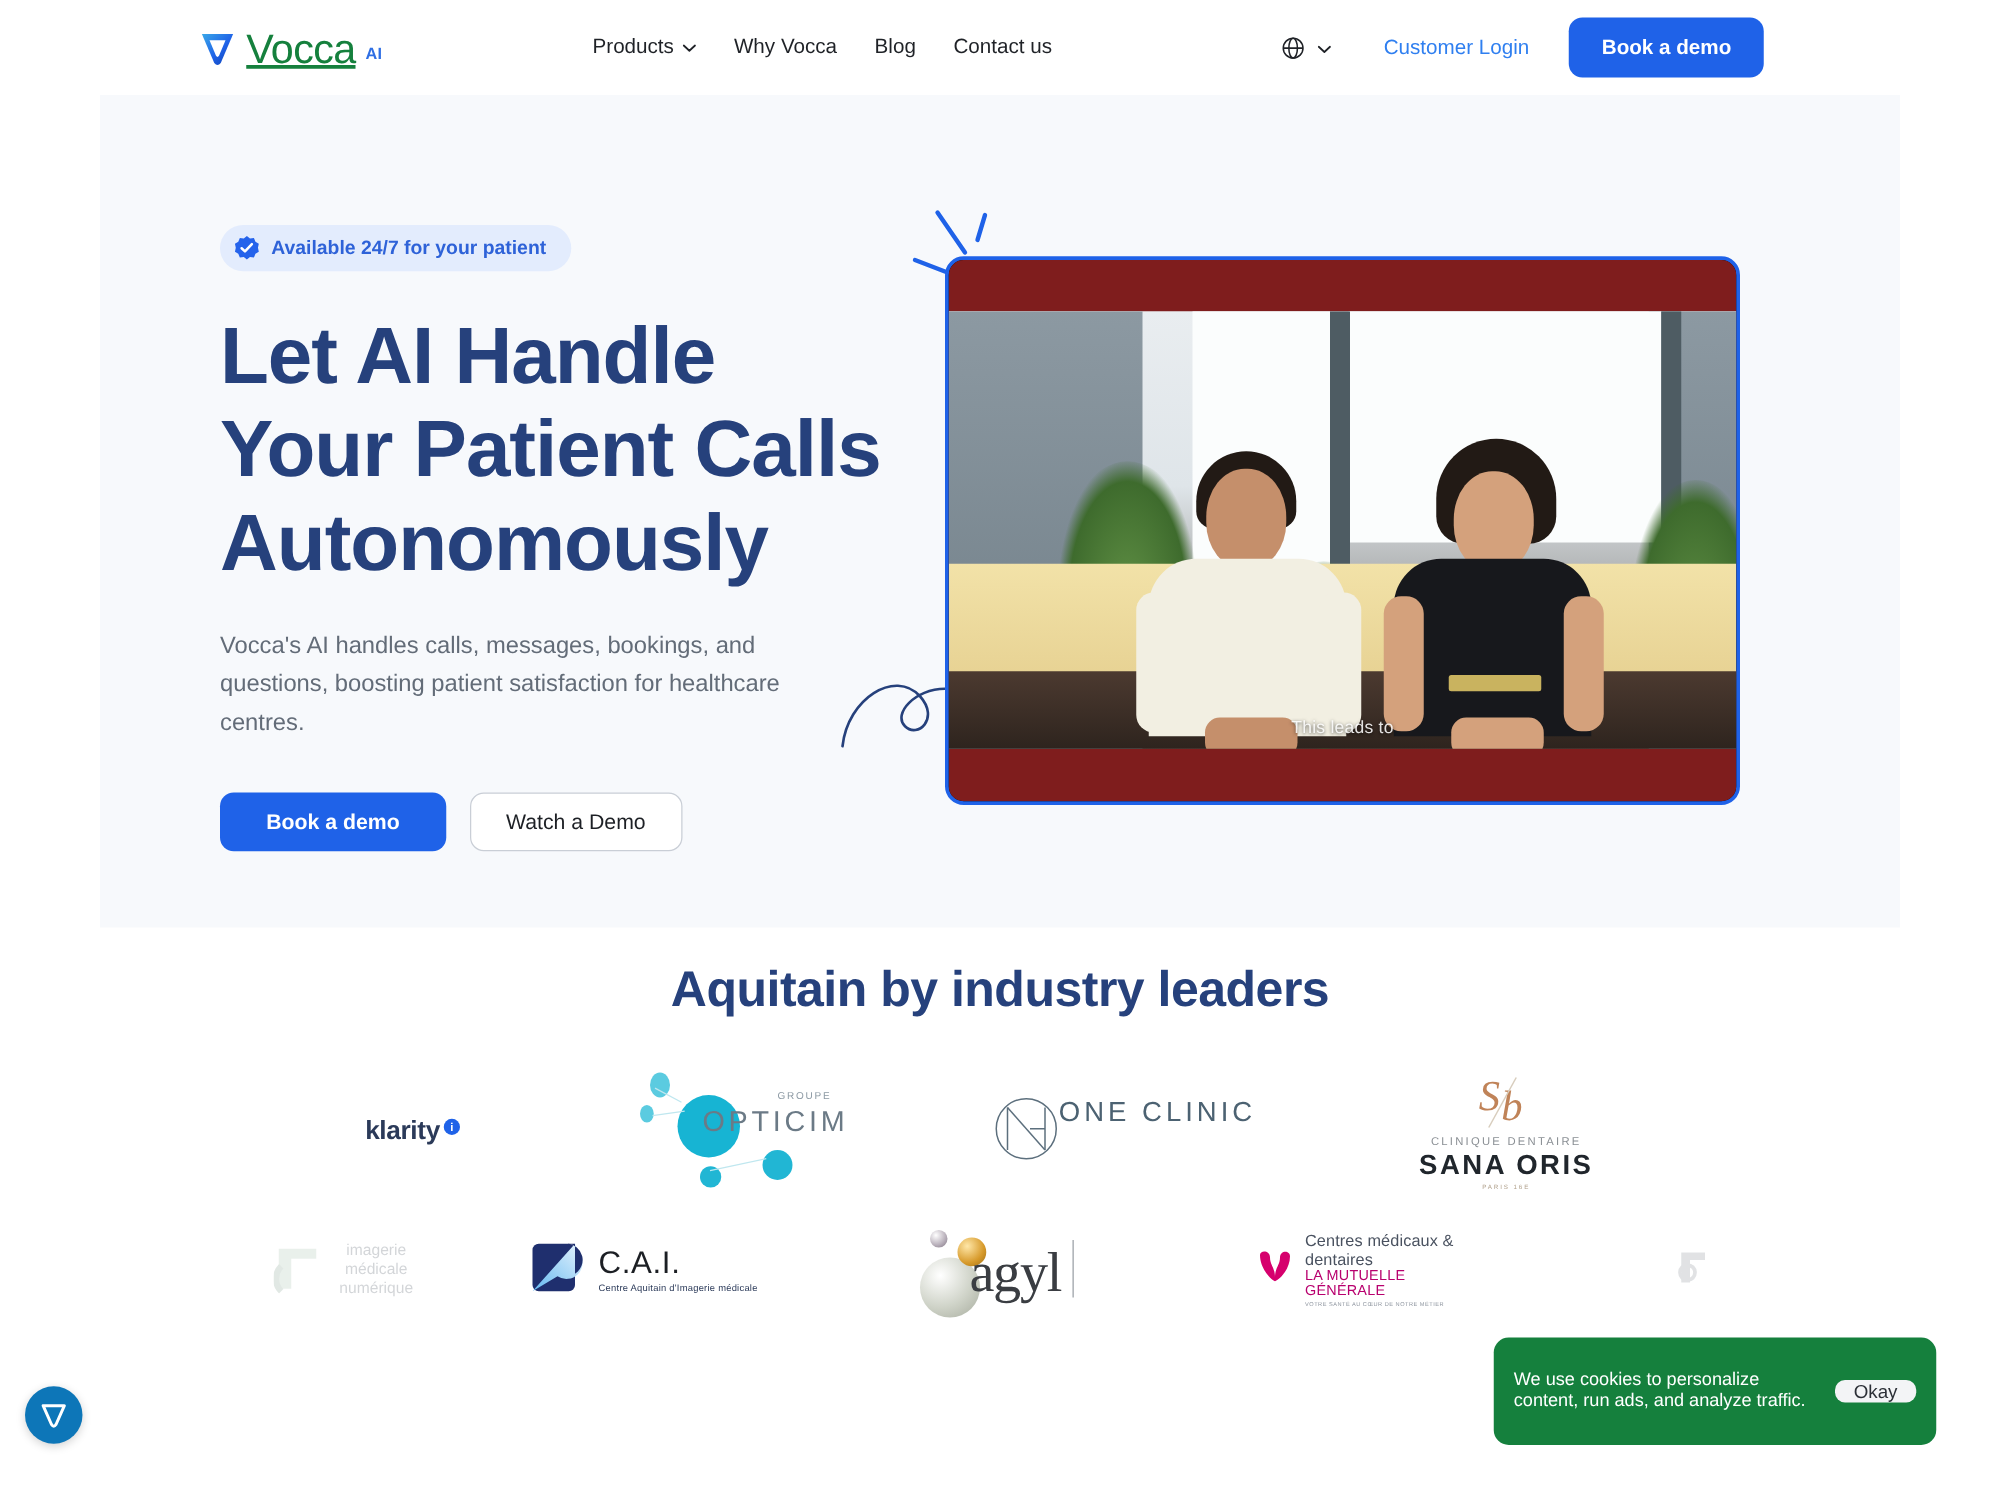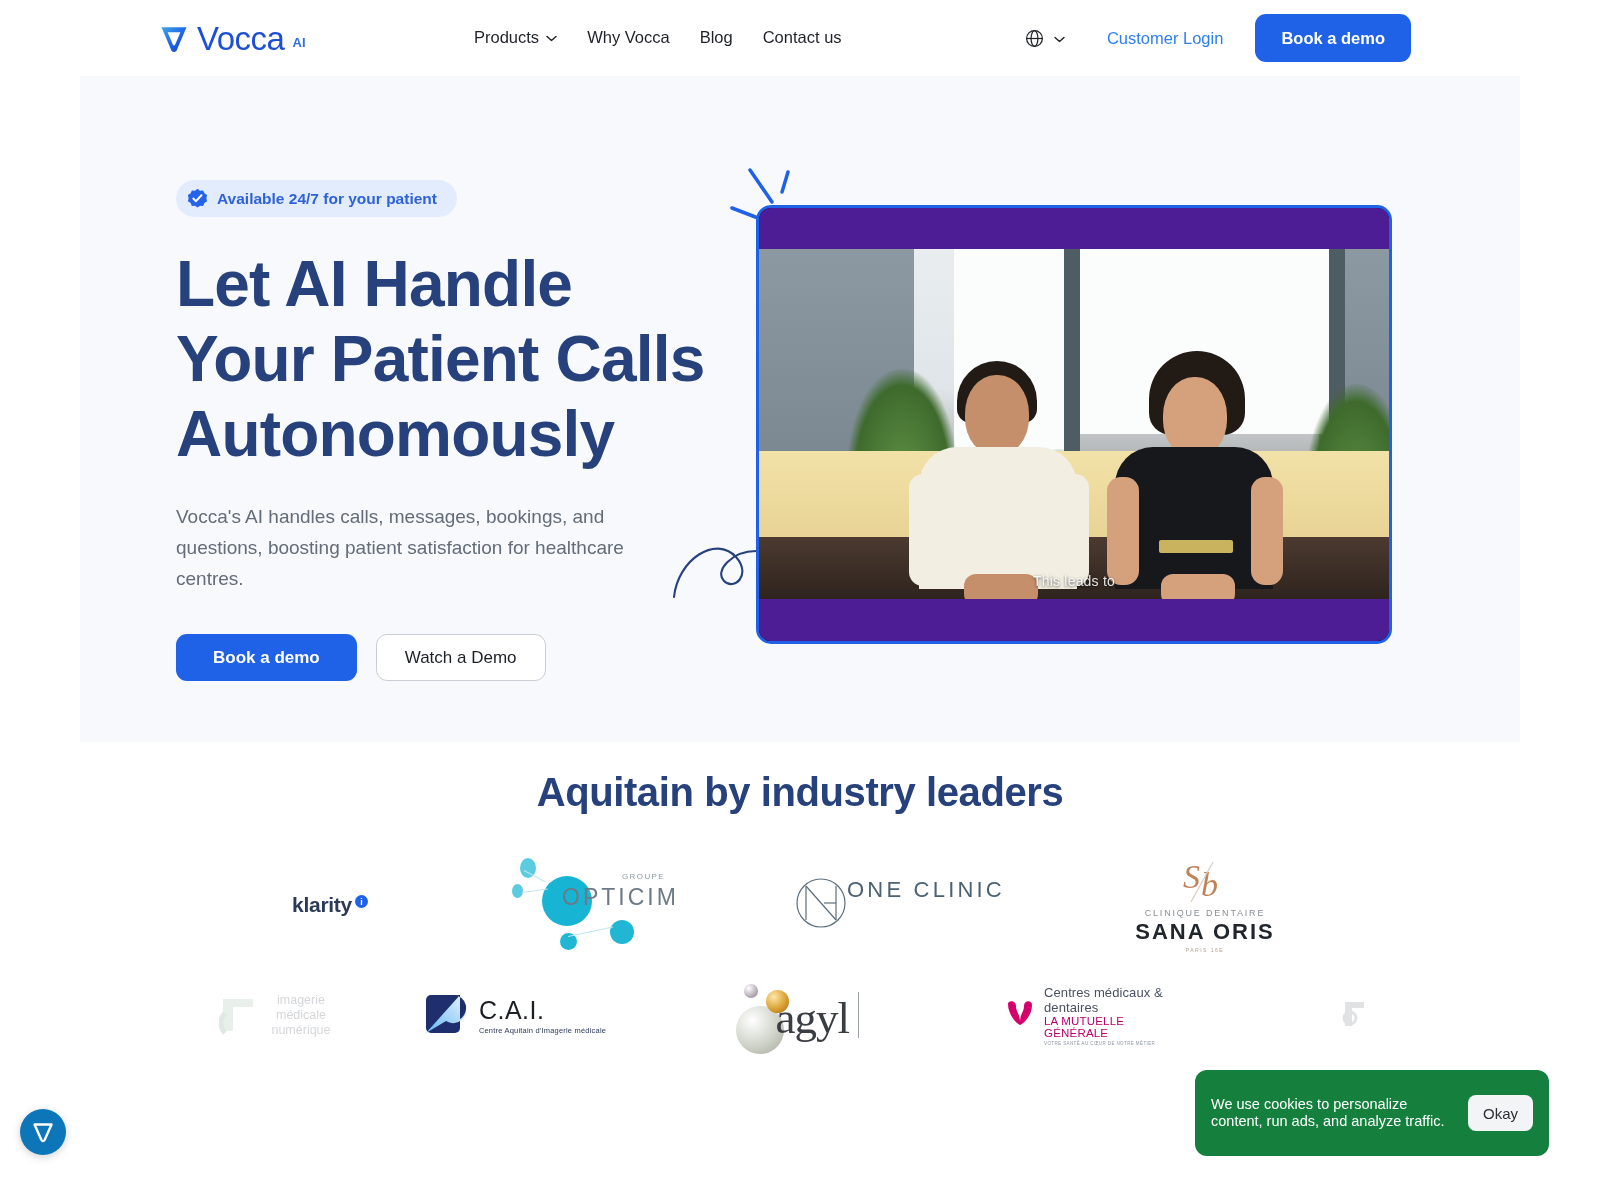--- a/index.html
+++ b/index.html
@@ -30,24 +30,25 @@
     left: 159px;
     top: 24px;
     display: flex;
     align-items: flex-end;
     gap: 8px;
   }
   .logo-mark { width: 30px; height: 30px; display: block; }
   .logo-word {
     font-size: 33px;
     letter-spacing: -0.5px;
-    color: #1d4ed8;
+    color: #15803d;
     font-weight: 400;
     line-height: 30px;
     font-family: "Liberation Sans", sans-serif;
+    text-decoration: underline;
   }
   .logo-ai {
     font-size: 13px;
     font-weight: 700;
     color: #2f6fe4;
     letter-spacing: 0.3px;
     line-height: 18px;
     padding-bottom: 2px;
   }
 
@@ -204,21 +205,21 @@
     width: 636px;
     height: 439px;
     border: 3px solid #1f62e8;
     border-radius: 15px;
     background: #000;
     overflow: hidden;
   }
   .video-inner {
     position: absolute;
     inset: 0;
-    background: #4c1d95;
+    background: #7f1d1d;
   }
   .video-scene {
     position: absolute;
     left: 0; right: 0;
     top: 41px; bottom: 42px;
     overflow: hidden;
     background: linear-gradient(180deg,#e9edf0 0%, #dfe5e9 40%, #55504a 100%);
   }
   
   .pane {
@@ -478,21 +479,21 @@
     line-height: 17px;
     width: 238px;
   }
   .cookie-btn {
     margin-left: auto;
     background: #f3f4f6;
     color: #2b2f36;
     font-size: 15px;
     border: none;
     border-radius: 8px;
-    height: 36px;
+    height: 18px;
     padding: 0 15px;
     cursor: pointer;
     font-family: "Liberation Sans", sans-serif;
   }
 
   
   .chat-widget {
     position: absolute;
     left: 20px;
     top: 1109px;

